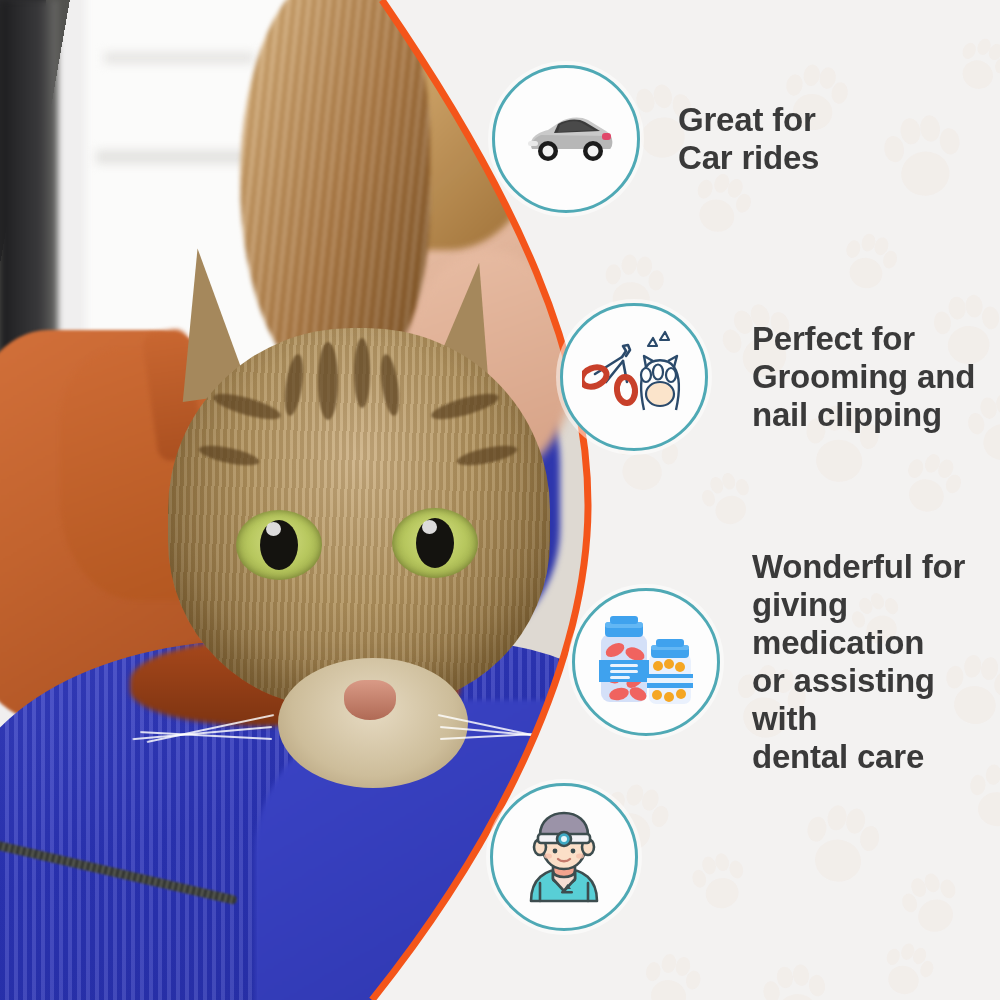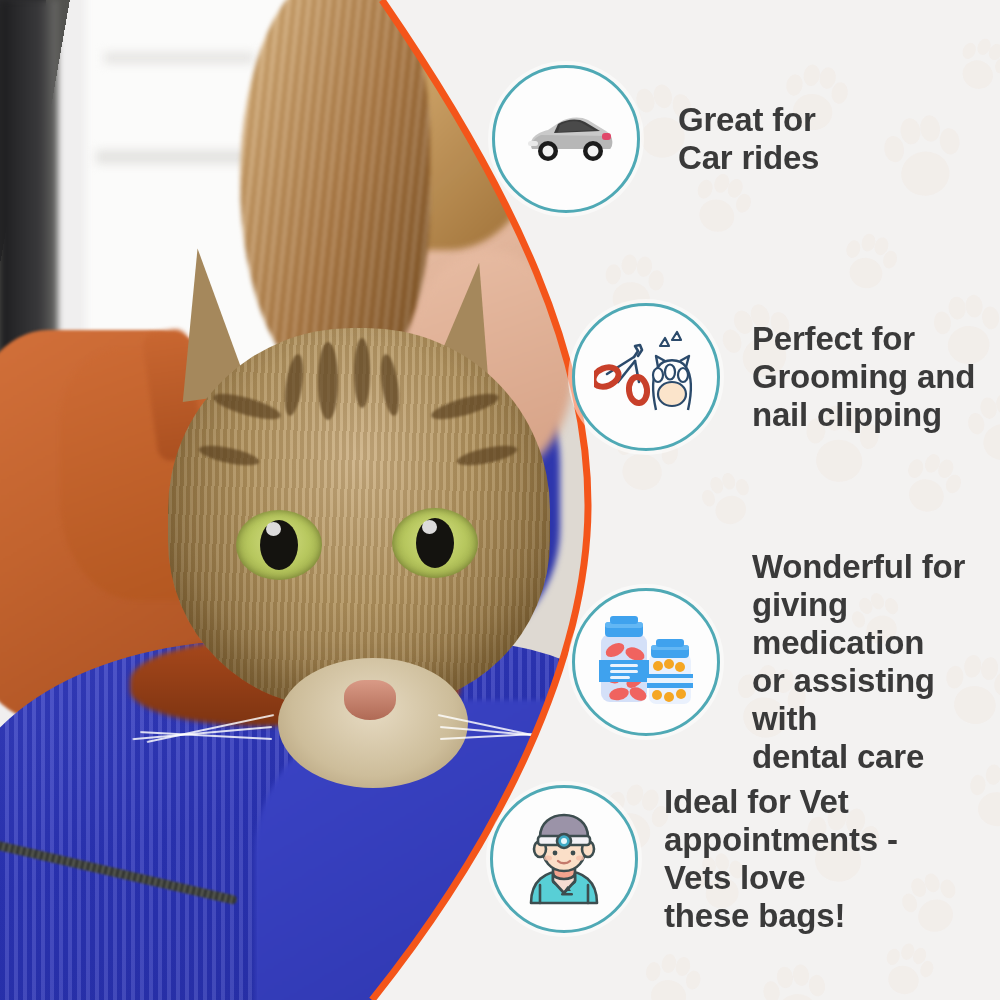--- a/index.html
+++ b/index.html
@@ -141,21 +141,21 @@
     background:#fdfdfd;border:3px solid #4fa9b5;
     display:flex;align-items:center;justify-content:center;flex:0 0 auto;
     box-shadow:0 0 0 4px rgba(255,255,255,.5);
   }
   .icon-circle svg{display:block;}
   .feature-text{
     margin-left:36px;color:#3a3a3a;font-size:33px;line-height:38px;
     font-weight:700;letter-spacing:-.2px;white-space:pre-line;
   }
   .f1{left:492px;top:65px;}
-  .f2{left:572px;top:303px;}
+  .f2{left:560px;top:303px;gap:12px;}
   .f3{left:572px;top:548px;}
   .f4{left:490px;top:783px;}
   .f1 .feature-text{margin-left:38px;}
   .f2 .feature-text{margin-left:32px;}
   .f3 .feature-text{margin-left:32px;}
   .f4 .feature-text{margin-left:26px;}
 </style>
 </head>
 <body>
 
@@ -575,20 +575,16 @@
           <circle cx="40" cy="42" r="2.4" fill="#3d4d4f"></circle>
           <circle cx="58" cy="42" r="2.4" fill="#3d4d4f"></circle>
           <path d="M43 50 C46 53 52 53 55 50" fill="none" stroke="#c4796b" stroke-width="2.4" stroke-linecap="round"></path>
           <ellipse cx="33" cy="47" rx="4" ry="2.6" fill="#f6c0ab" opacity=".8"></ellipse>
           <ellipse cx="65" cy="47" rx="4" ry="2.6" fill="#f6c0ab" opacity=".8"></ellipse>
           <path d="M25 92 L25 74 M73 92 L73 74" stroke="#3d4d4f" stroke-width="2.6" stroke-linecap="round"></path>
           <path d="M49 80 l7 0 l-3.5 -5 z" fill="#3d4d4f"></path>
           <rect x="46" y="82" width="12" height="2.4" rx="1.2" fill="#3d4d4f"></rect>
         </svg>
       </div>
-      <div class="feature-text" style="color: rgb(58, 58, 58);">Ideal for Vet
-appointments -
-Vets love
-these bags!</div>
     </div>
 
   </div>
 </div>
 
 </body></html>

